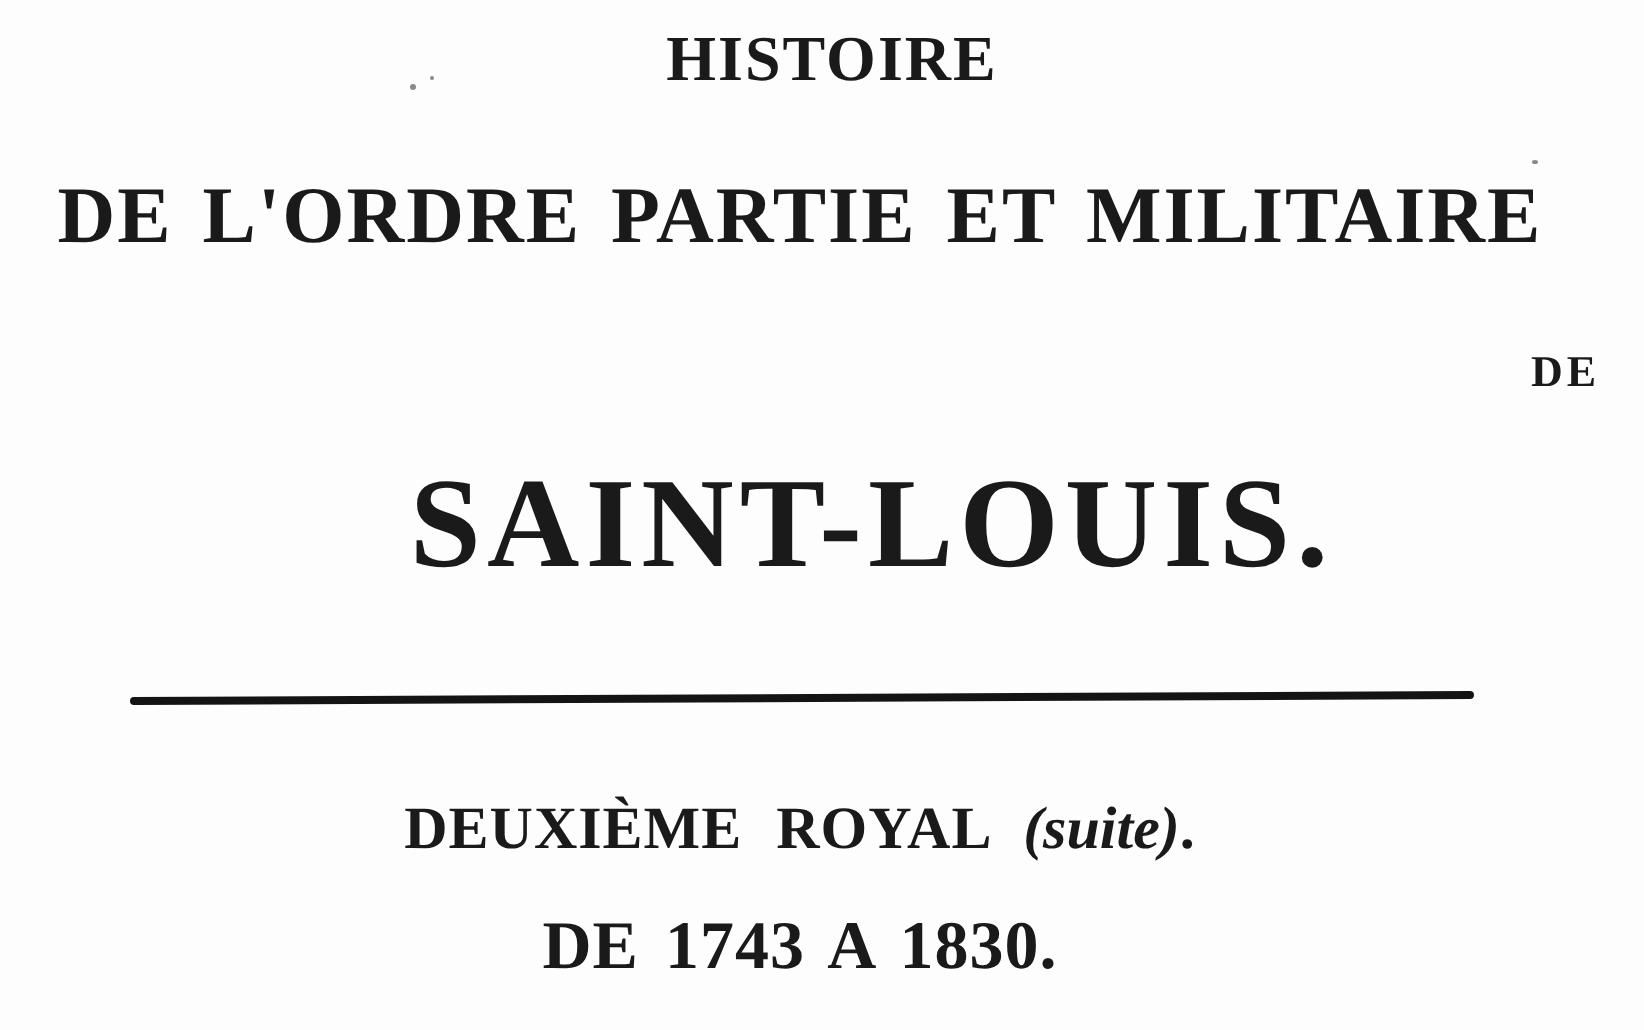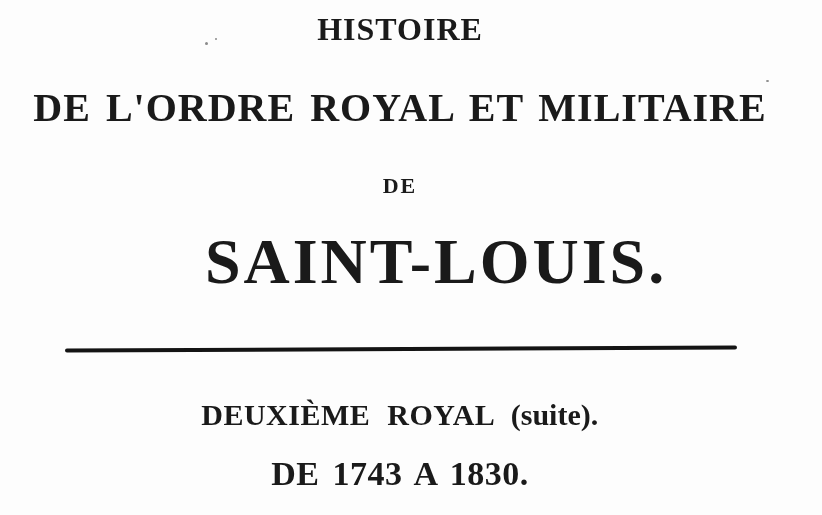--- a/index.html
+++ b/index.html
@@ -31,31 +31,33 @@
     text-align: center;
     line-height: 1;
     white-space: nowrap;
     font-weight: 700;
     color: var(--ink);
   }
   .series {
     top: 13px;
     font-size: 32px;
     letter-spacing: 1px;
+    padding-left: 16px;
   }
   .subject {
     top: 88px;
     font-size: 40px;
     letter-spacing: 1px;
     word-spacing: 4px;
   }
   .connector {
     top: 175px;
     font-size: 22px;
     letter-spacing: 2px;
+    text-align: right;
   }
   .maintitle {
     top: 230px;
     font-size: 64px;
     letter-spacing: 3px;
     padding-left: 36px;
   }
   .rule {
     position: absolute;
     top: 347px;
@@ -66,20 +68,21 @@
     transform: rotate(-0.25deg);
     border-radius: 2px;
   }
   .part {
     top: 400px;
     font-size: 30px;
     letter-spacing: 0.5px;
     word-spacing: 9px;
   }
   .part .it {
+    font-style: italic;
     letter-spacing: 0;
     word-spacing: normal;
   }
   .dates {
     top: 457px;
     font-size: 34px;
     letter-spacing: 0.5px;
     word-spacing: 4px;
   }
   .speck {
@@ -95,21 +98,21 @@
 <body>
 
 <div class="page">
 
   <div class="speck s1"></div>
   <div class="speck s2"></div>
   <div class="speck s3"></div>
 
   <div class="line series">HISTOIRE</div>
 
-  <div class="line subject">DE L'ORDRE ROYAL ET MILITAIRE</div>
+  <div class="line subject">DE L'ORDRE PARTIE ET MILITAIRE</div>
 
   <div class="line connector">DE</div>
 
   <div class="line maintitle">SAINT-LOUIS.</div>
 
   <div class="rule"></div>
 
   <div class="line part">
     <span>DEUXIÈME ROYAL</span>
     <span class="it">(suite)</span><span>.</span>

